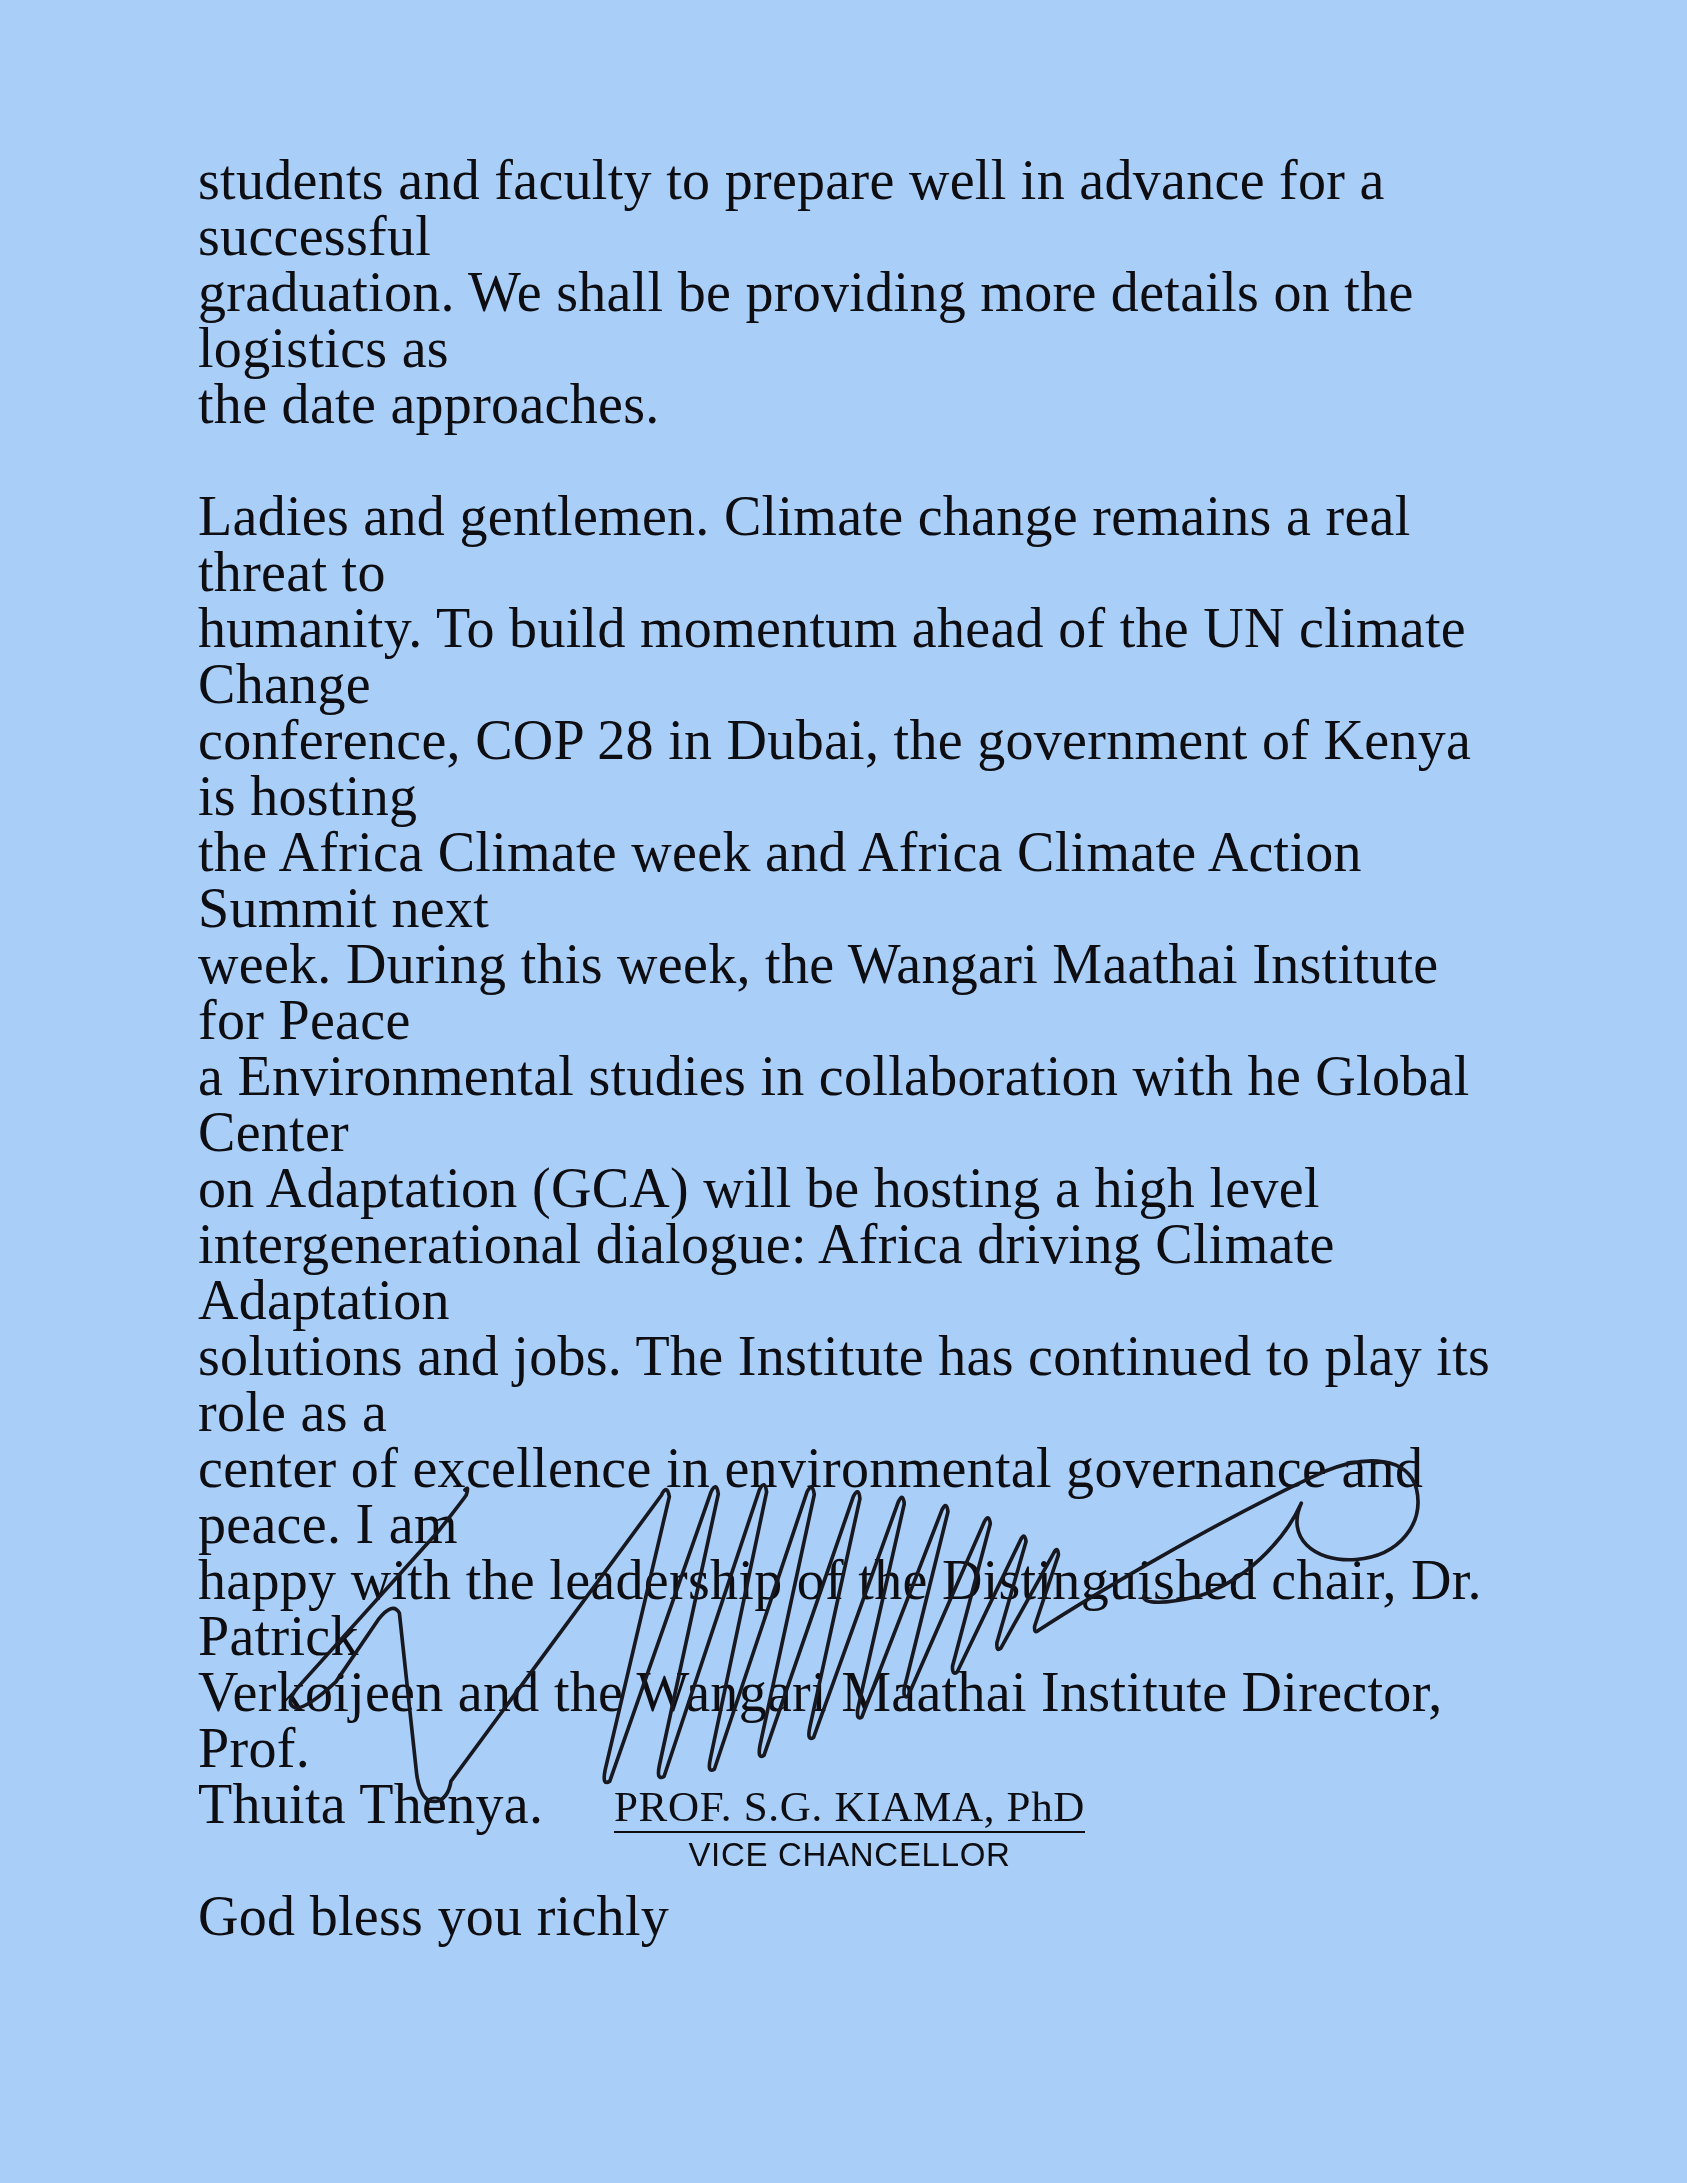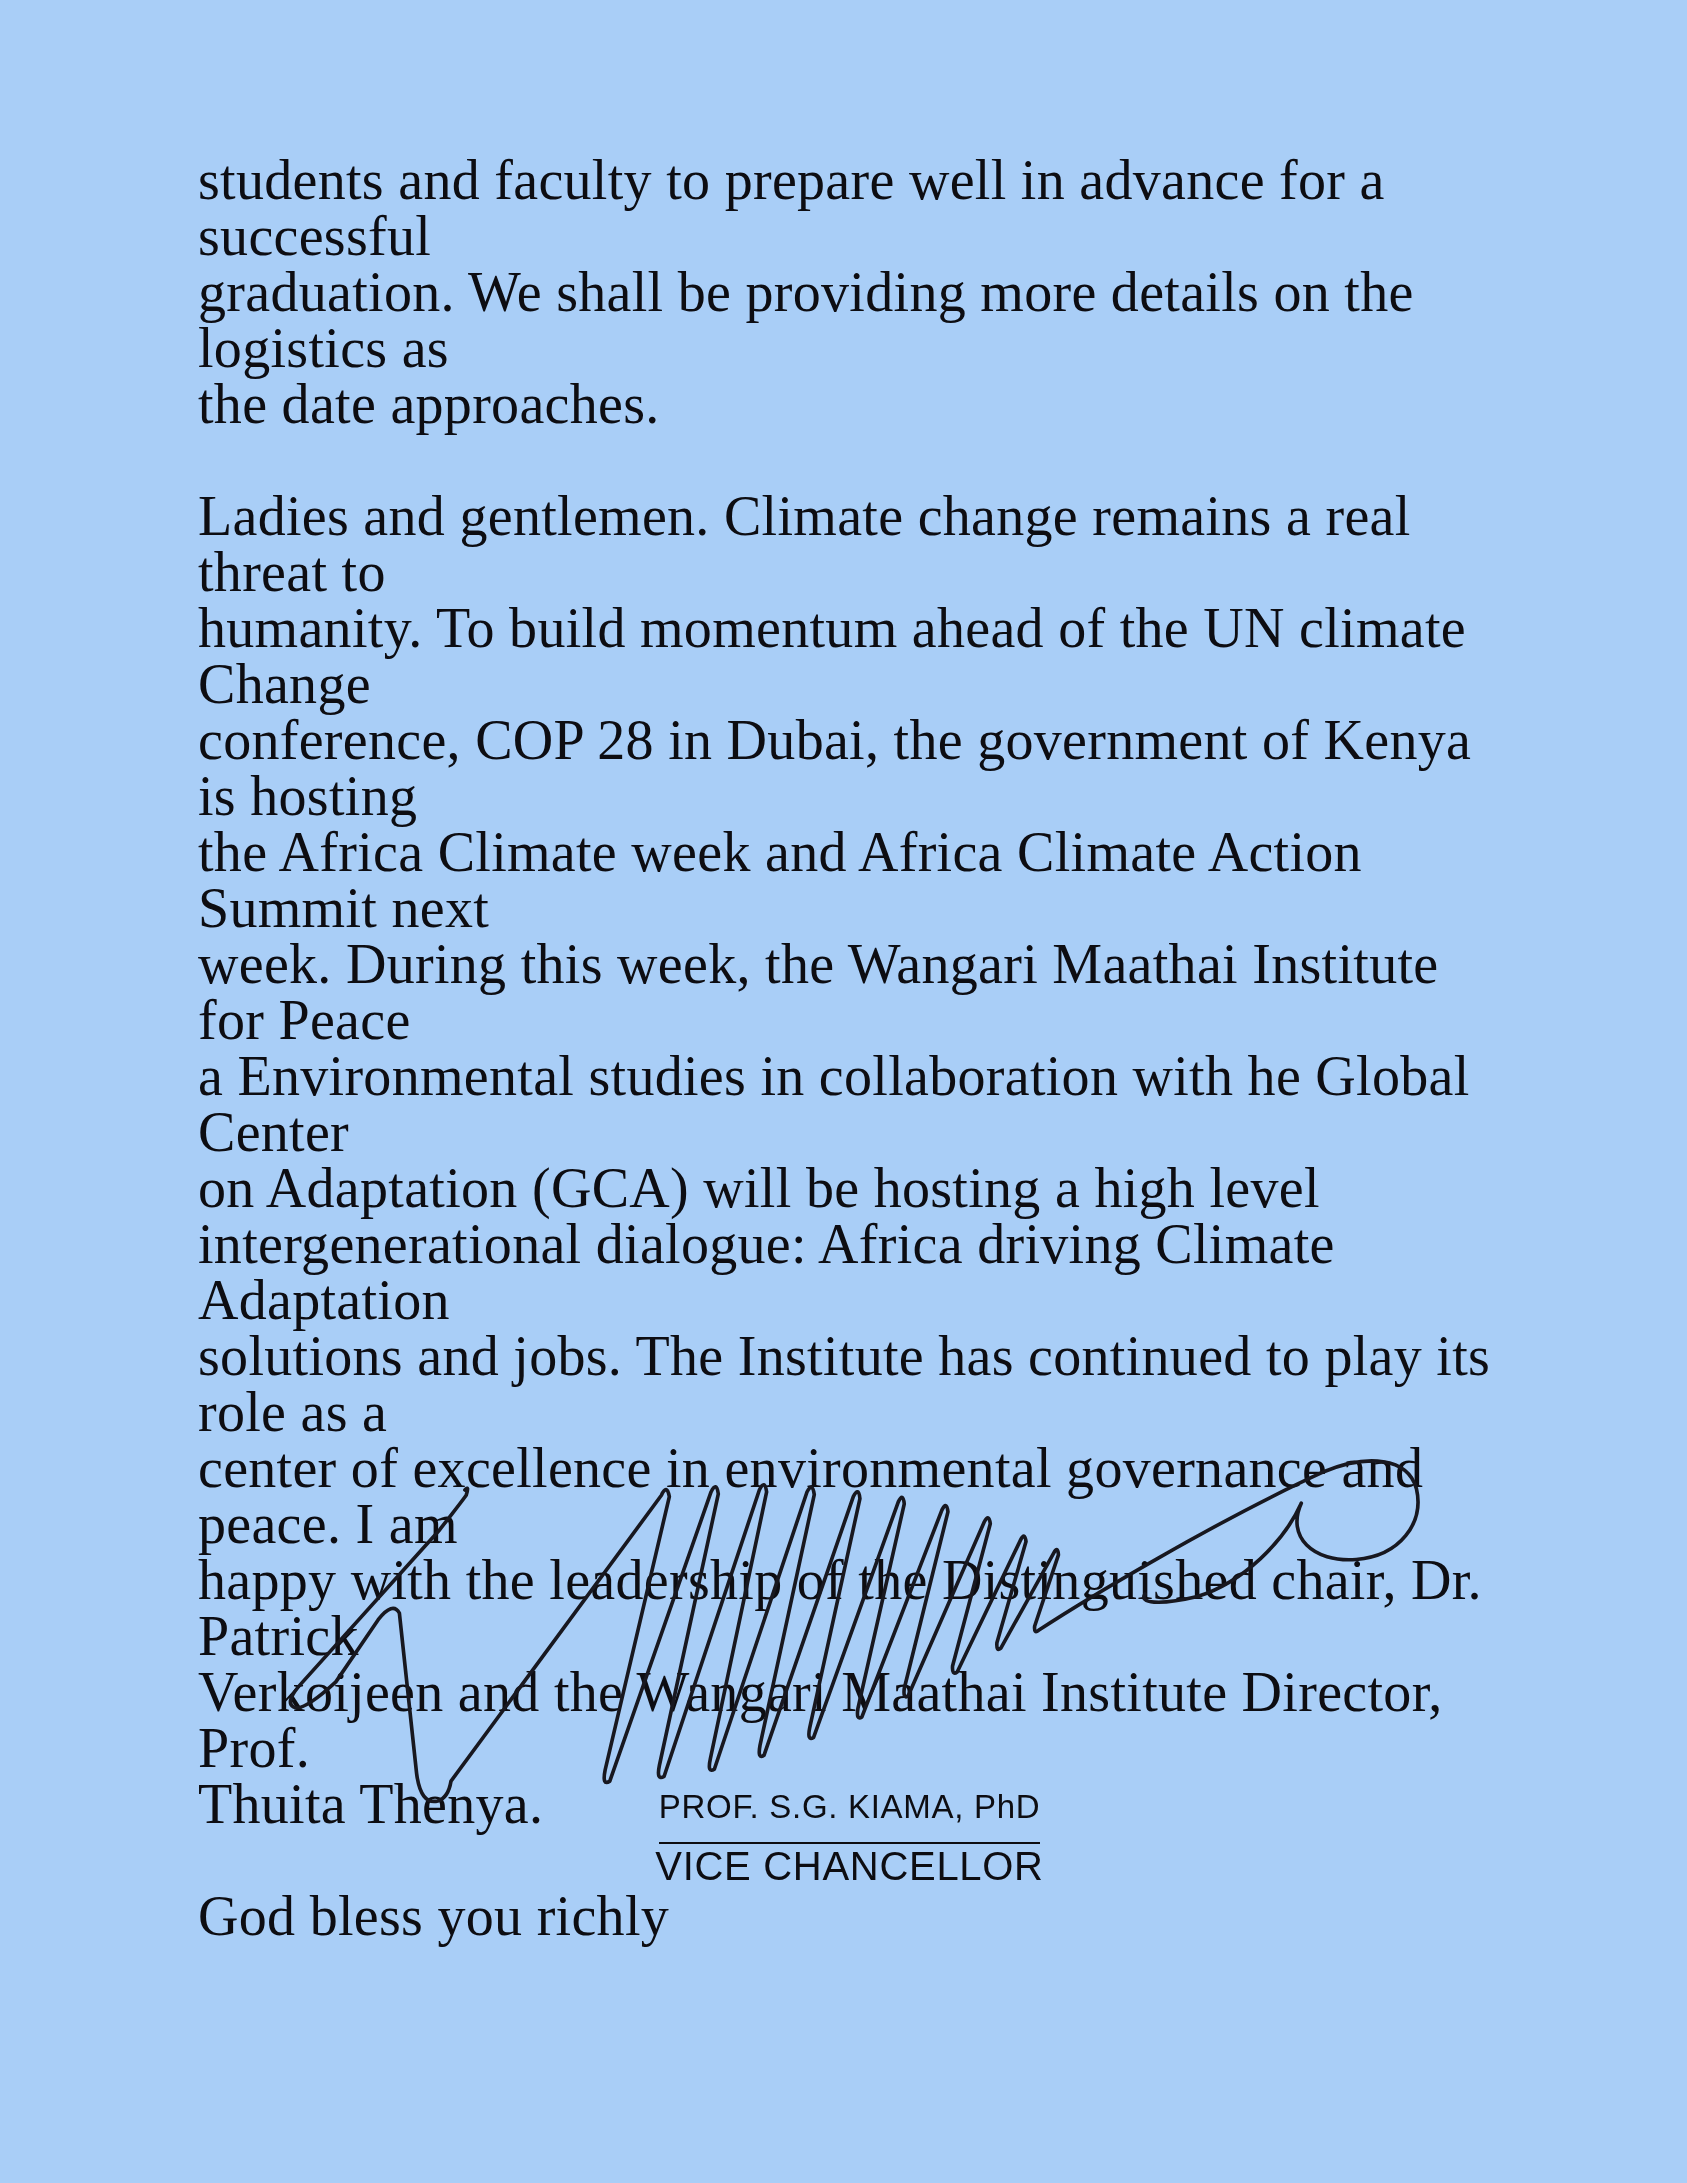--- a/index.html
+++ b/index.html
@@ -41,28 +41,29 @@
   .signatory {
     position: absolute;
     left: 423px;
     top: 1790px;
     width: 853px;
     text-align: center;
     font-family: "Liberation Sans", sans-serif;
   }
   .signatory-name {
     display: inline-block;
-    font-size: 33px;
+    font-size: 43px;
     line-height: 34px;
     letter-spacing: 0.7px;
     border-bottom: 2.6px solid;
-    padding-bottom: 18px;
+    padding-bottom: 7px;
+    font-family: Liberation Serif, serif;
   }
   .signatory-title {
-    font-size: 40px;
+    font-size: 33px;
     line-height: 34px;
     letter-spacing: 0.7px;
     margin-top: 5.3px;
   }
 </style>
 </head>
 <body>
 
 <div class="page" style="background: rgb(169, 206, 247); color: rgb(13, 13, 18);">
 

